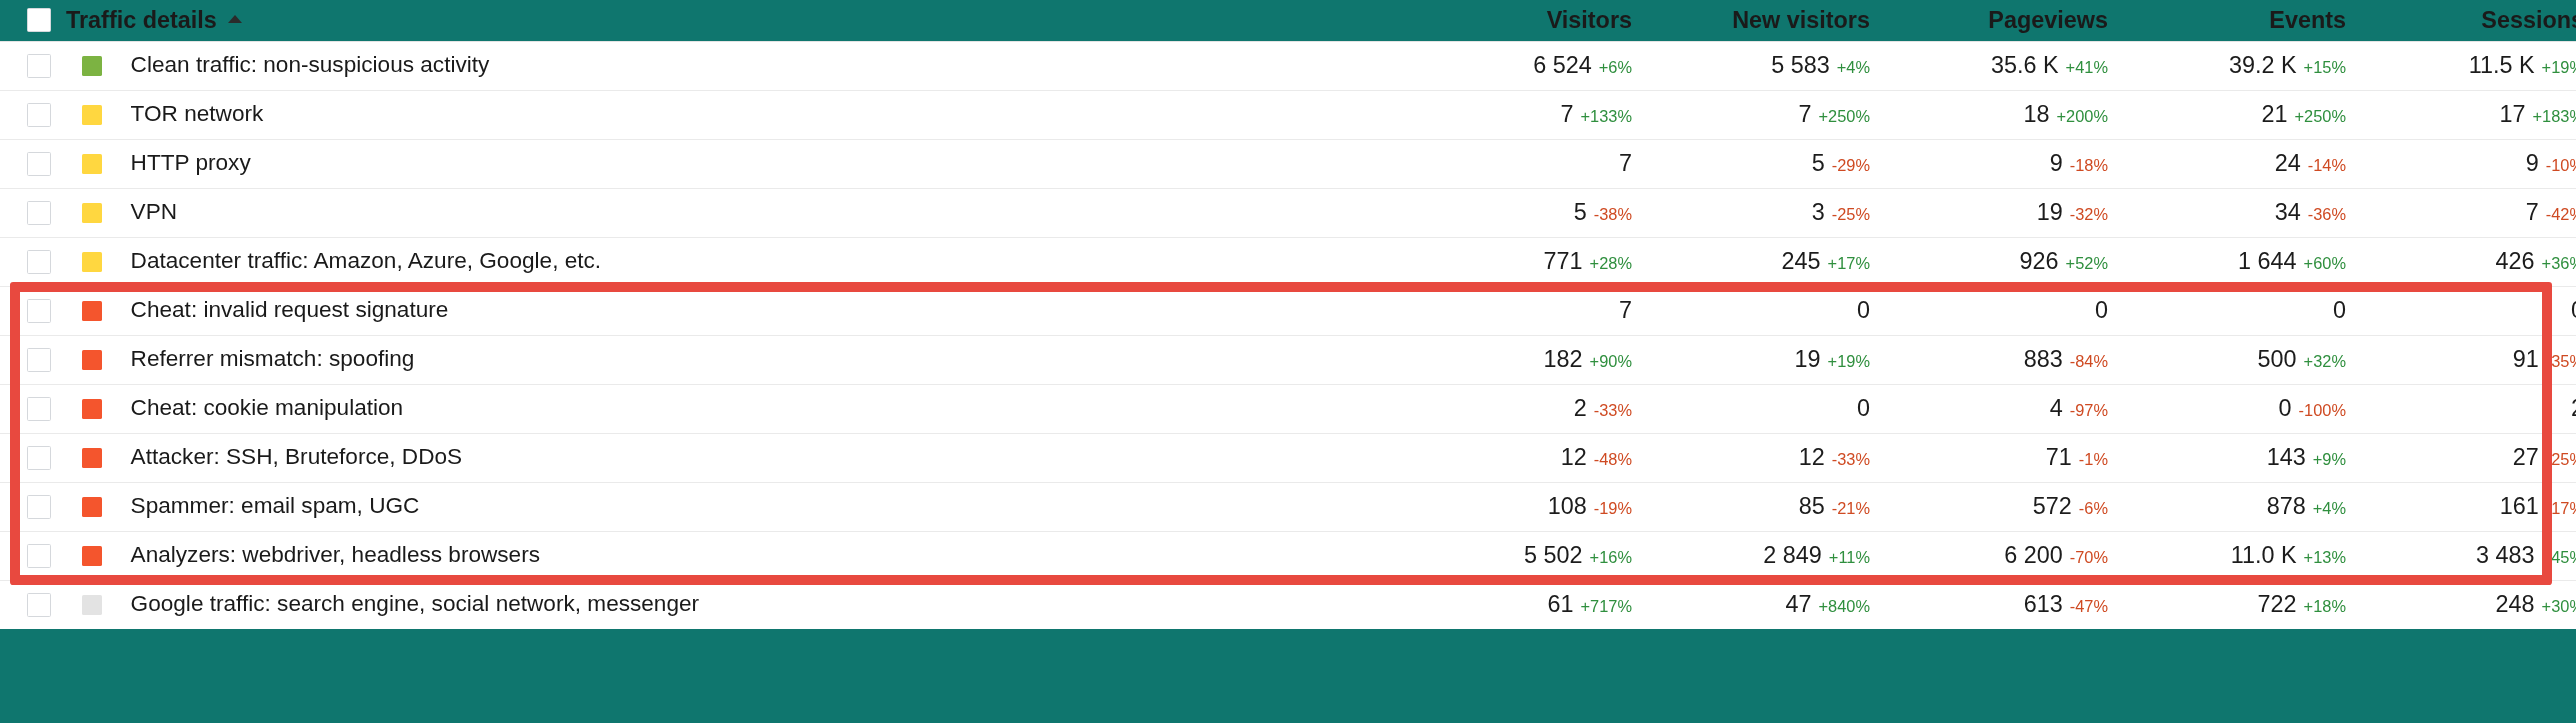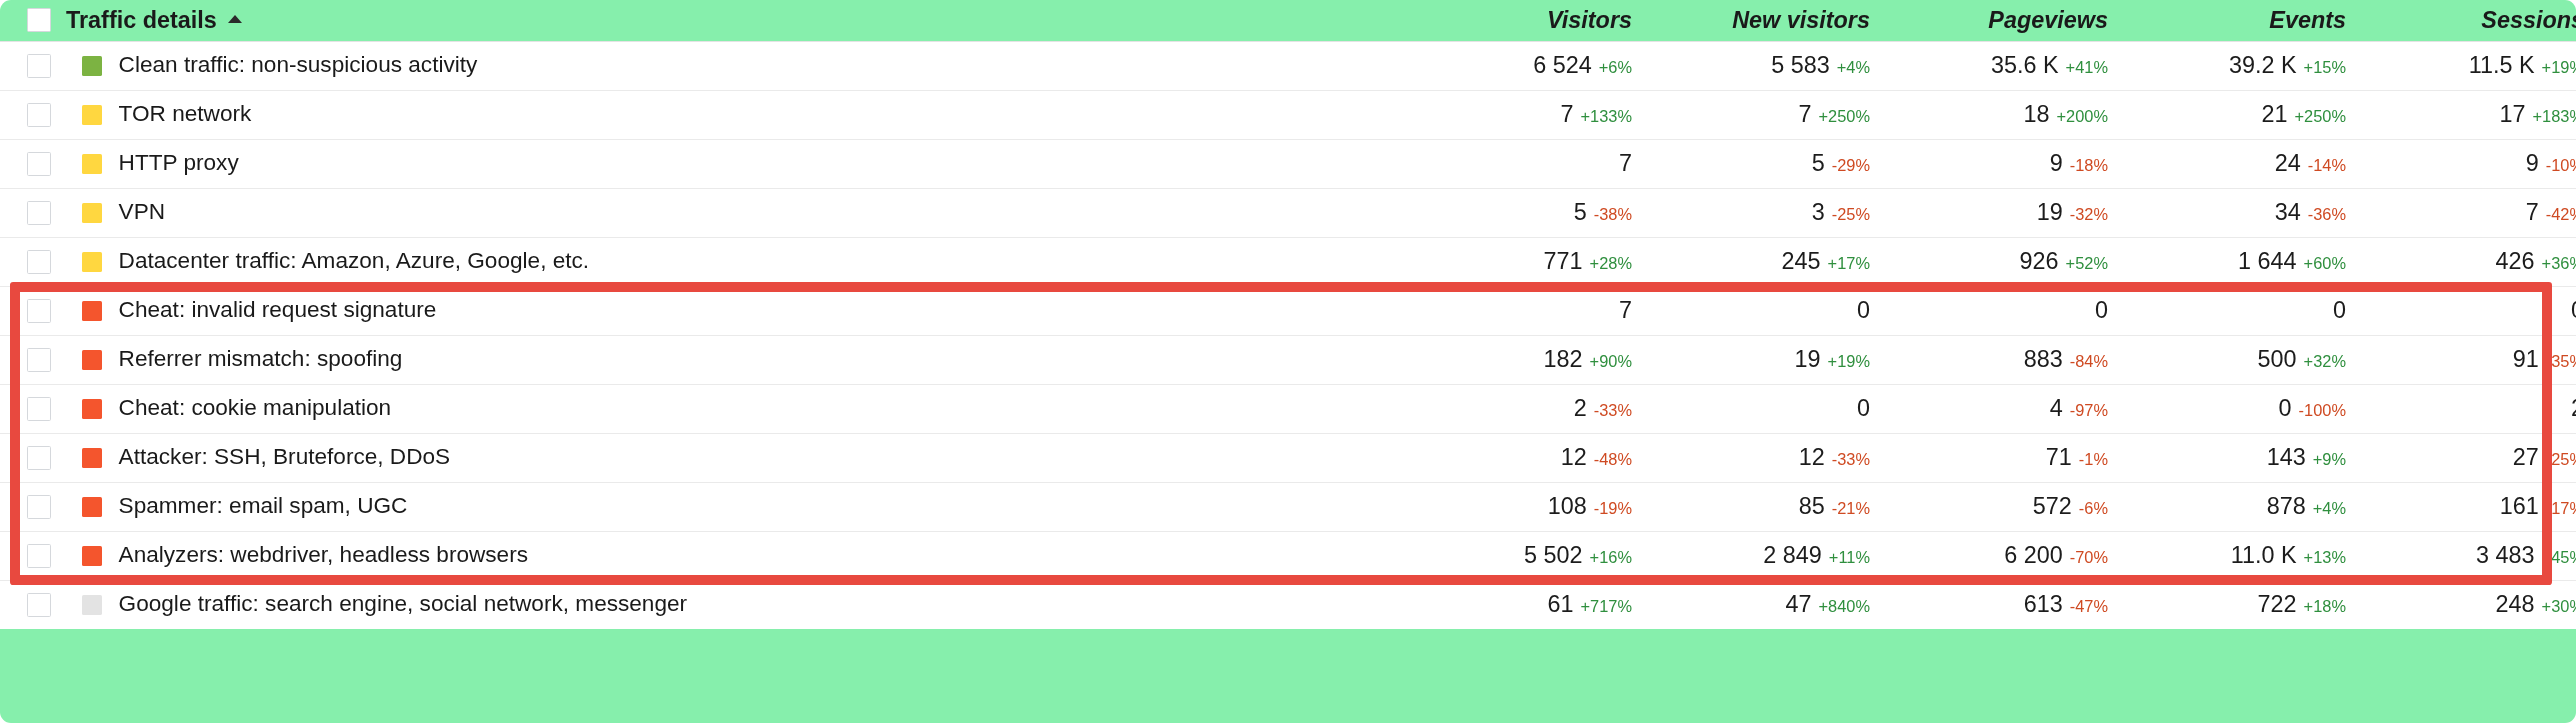--- a/index.html
+++ b/index.html
@@ -7,22 +7,21 @@
     margin: 0; padding: 0;
     width: 2576px; height: 723px;
     background: #ffffff;
     font-family: "Liberation Sans", sans-serif;
     overflow: hidden;
   }
   #app {
     position: relative;
     width: 2576px;
     height: 723px;
-    background: #86efac;
-    border-radius: 11px;
+    background: #0f766e;
   }
 
   table.traffic-table {
     width: 2576px;
     border-collapse: collapse;
     table-layout: fixed;
   }
 
   
   col.c-check   { width: 66px; }
@@ -34,21 +33,21 @@
   thead th {
     padding: 0;
     font-size: 23.4px;
     font-weight: bold;
     color: #1a1a1a;
     vertical-align: middle;
     border-bottom: 1.6px solid #e4e4e4;
   }
   th.th-check { text-align: left; }
   th.th-label { text-align: left; }
-  th.th-metric { text-align: right; padding-right: 22px; font-style: italic; }
+  th.th-metric { text-align: right; padding-right: 22px; }
 
   .label-head-wrap {
     display: flex;
     align-items: center;
     gap: 11px;
   }
   .sort-caret {
     display: inline-block;
     width: 0; height: 0;
     border-left: 7px solid transparent;
@@ -75,21 +74,21 @@
     vertical-align: middle;
     border-bottom: 1.6px solid #eaeaea;
     background: #ffffff;
   }
   tbody tr:last-child td { border-bottom: none; }
 
   td.td-label { }
   .label-cell-inner {
     display: flex;
     align-items: center;
-    gap: 0;
+    gap: 12px;
     text-align: right;
   }
   .swatch {
     width: 20px; height: 20px;
     flex: 0 0 20px;
     margin-left: 15.6px;
     border-radius: 1.6px;
   }
   .label-text {
     margin-left: 17px;

